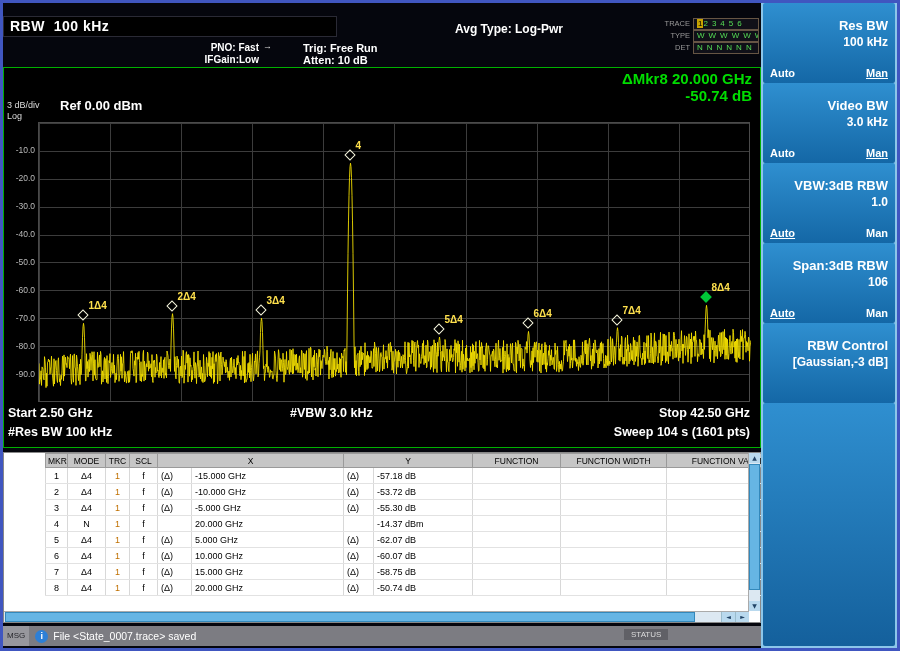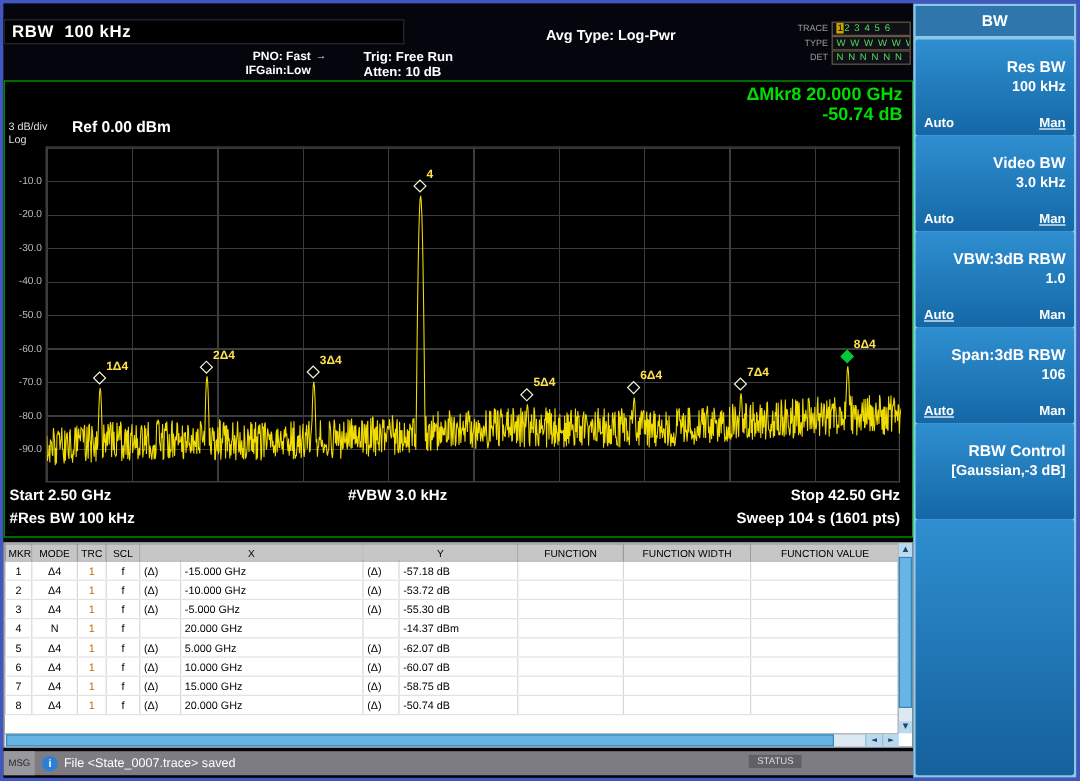--- a/index.html
+++ b/index.html
@@ -45,21 +45,21 @@
   .mk-layer{position:absolute;left:34px;top:54px;width:712px;height:280px;}
   .mk{position:absolute;width:0;height:0;}
   .mk-d{position:absolute;left:-4px;top:-4px;width:8px;height:8px;border:1.5px solid #f5f5dc;transform:rotate(45deg);background:transparent;display:block;}
   .mk-l{position:absolute;left:6px;top:-15px;color:#ffe14d;font-size:10px;font-weight:bold;white-space:nowrap;}
   .ylab{position:absolute;left:0;width:31px;text-align:right;font-size:8.5px;color:#bbb;}
   .xann{position:absolute;color:#fff;font-weight:bold;font-size:12.5px;white-space:nowrap;}
   .ann-start{left:4px;top:338px;}  .ann-stop{right:10px;top:338px;}
   .ann-rbw{left:4px;top:357px;}    .ann-vbw{left:286px;top:338px;}  .ann-sweep{right:10px;top:357px;}
 
   
-  .table-wrap{position:absolute;top:449px;left:0;width:758px;height:171px;background:#fff;border:1px solid #888;}
+  .table-wrap{position:absolute;top:449px;left:0;width:758px;height:171px;background:#fff;border:1px solid #888;padding-left:41px;}
   table.mkr{border-collapse:collapse;width:745px;table-layout:fixed;font-size:9px;color:#000;}
   .mkr th{background:#c6c6c6;border:1px solid #9a9a9a;font-weight:normal;font-size:8.5px;height:14px;padding:0 2px;white-space:nowrap;overflow:hidden;}
   .mkr td{border-left:1px solid #d8d8d8;border-bottom:1px solid #e2e2e2;height:16px;padding:0 3px;white-space:nowrap;overflow:hidden;}
   .col-mkr,.col-trc,.col-scl,.col-mode{text-align:center;}
   .col-trc{color:#c07000;}
   .col-x-val,.col-y-val{}
   .vscroll{position:absolute;right:0;top:0;width:12px;height:158px;background:#dce8f2;border-left:1px solid #aaa;}
   .vthumb{position:absolute;top:11px;left:0;width:11px;height:126px;background:#66b5e4;border:1px solid #3388bb;}
   .varrow{position:absolute;left:0;width:11px;height:10px;background:#b9d9ee;font-size:6px;text-align:center;line-height:10px;color:#246;font-family:"DejaVu Sans",sans-serif;}
   .va-up{top:0;} .va-dn{bottom:0;}
@@ -334,21 +334,20 @@
     <div class="statusbar">
       <span class="msg-tag">MSG</span>
       <span class="msg-icon">i</span>
       <span class="msg-text">File &lt;State_0007.trace&gt; saved</span>
       <span class="status-tag">STATUS</span>
     </div>
 
   </div>
 
   <aside class="sidebar">
-    <div class="sb-title">BW</div>
 
     <div class="softkey">
       <div class="sk-title">Res BW</div>
       <div class="sk-value">100 kHz</div>
       <div class="sk-row">
         <span class="sk-left">Auto</span>
         <span class="sk-right underline">Man</span>
       </div>
     </div>
 

